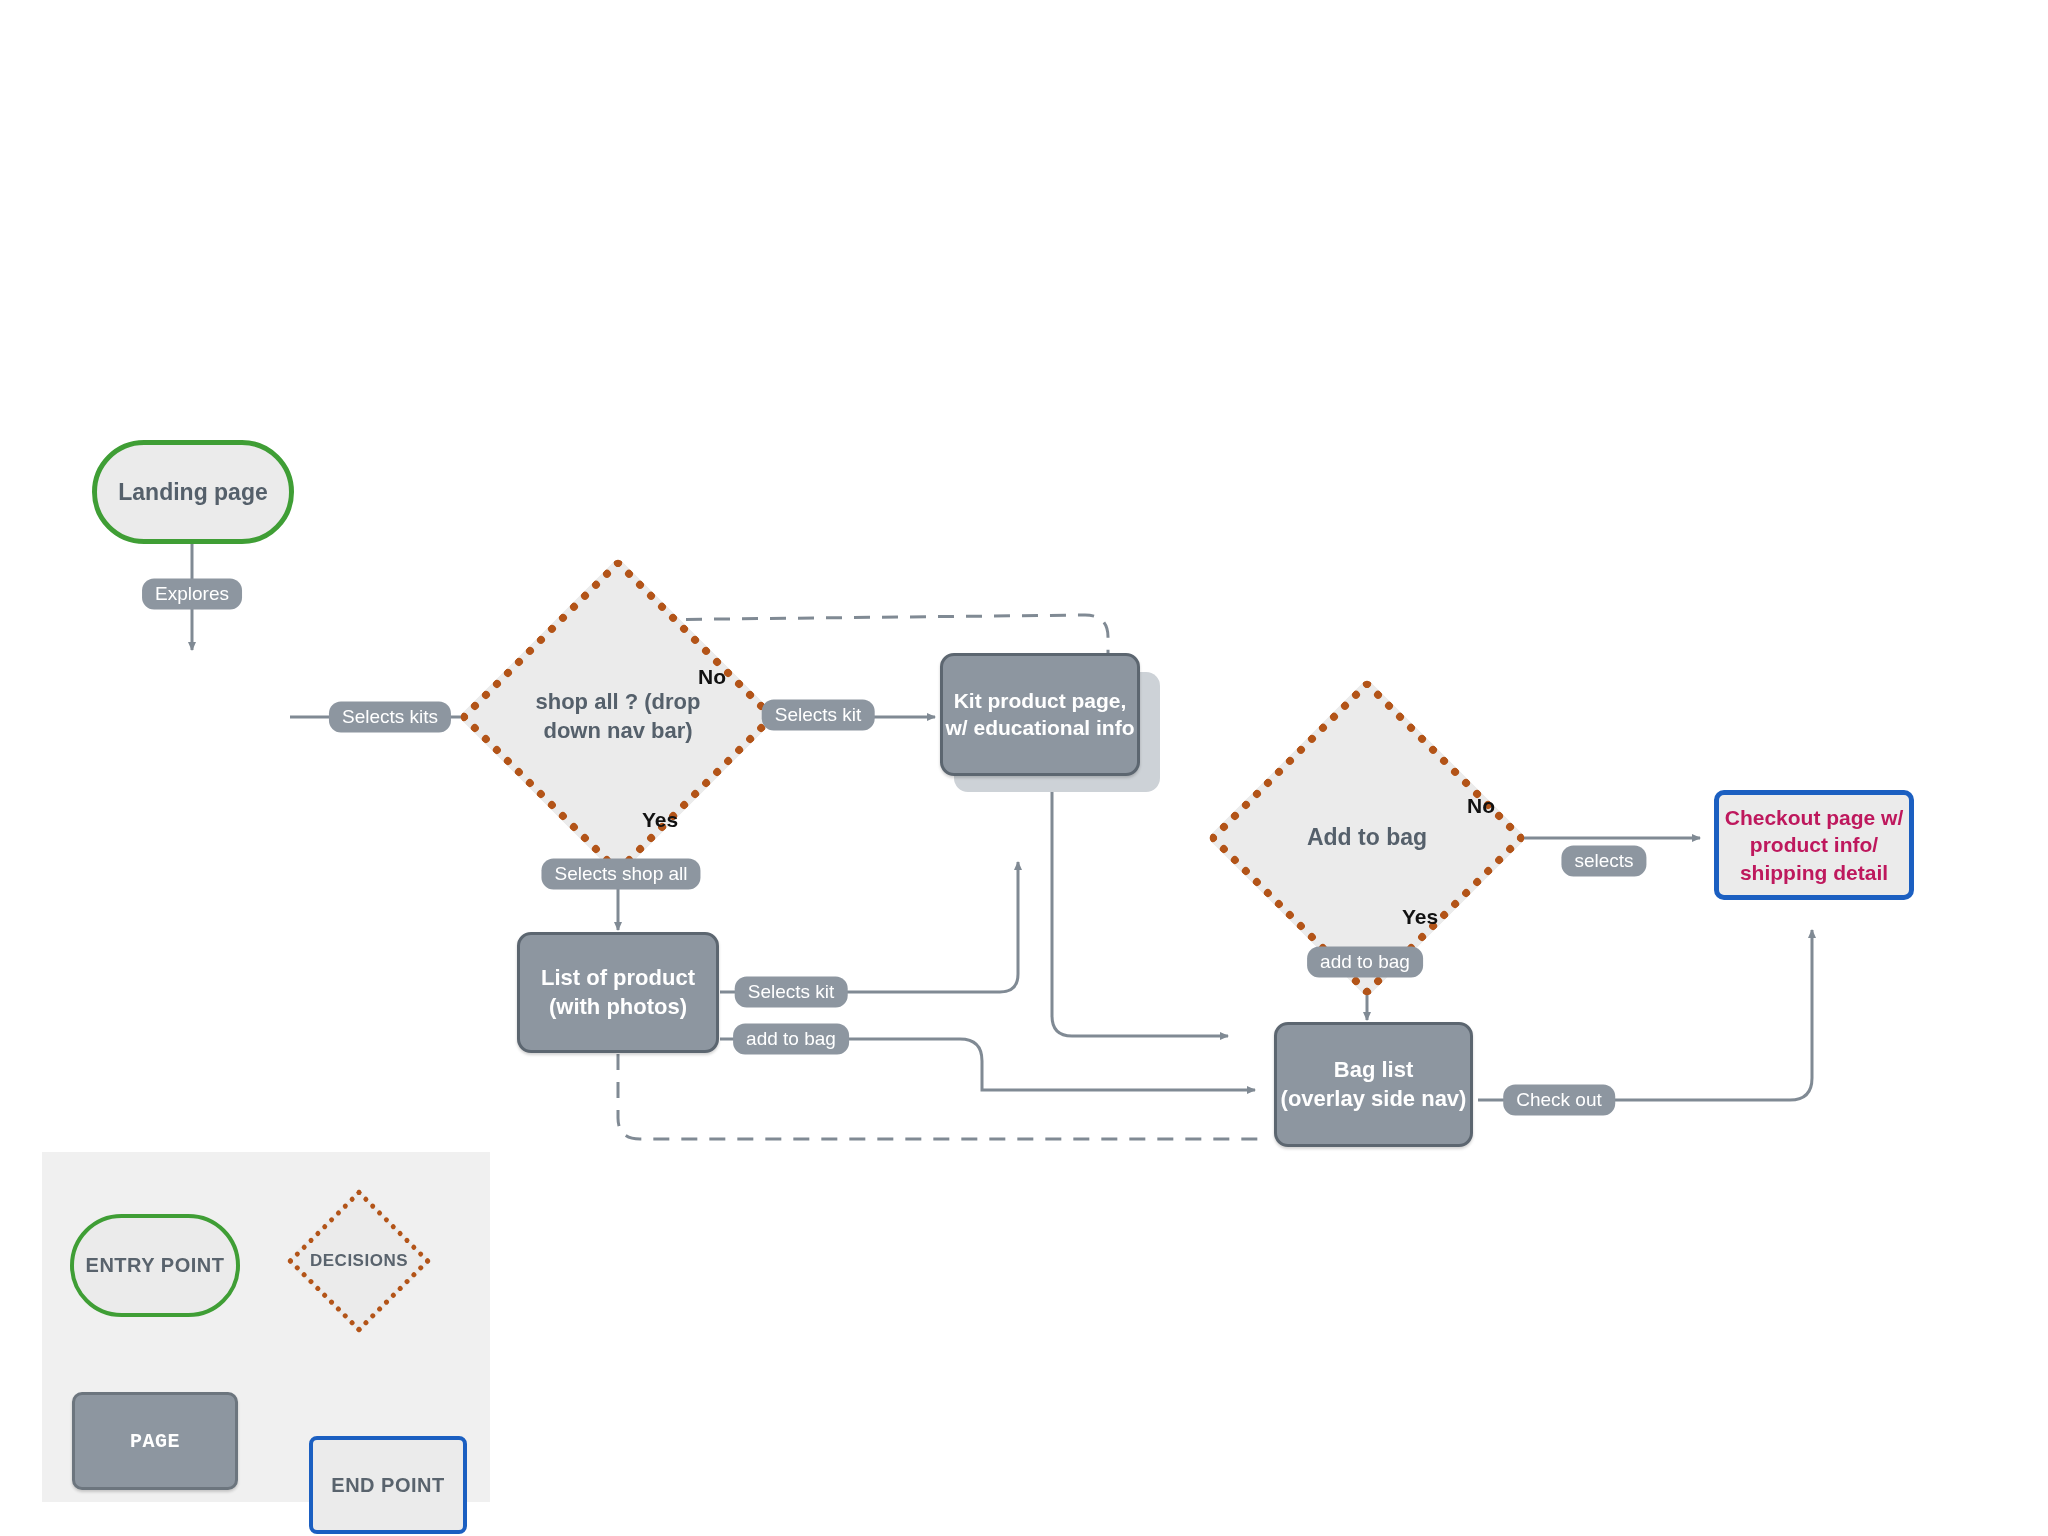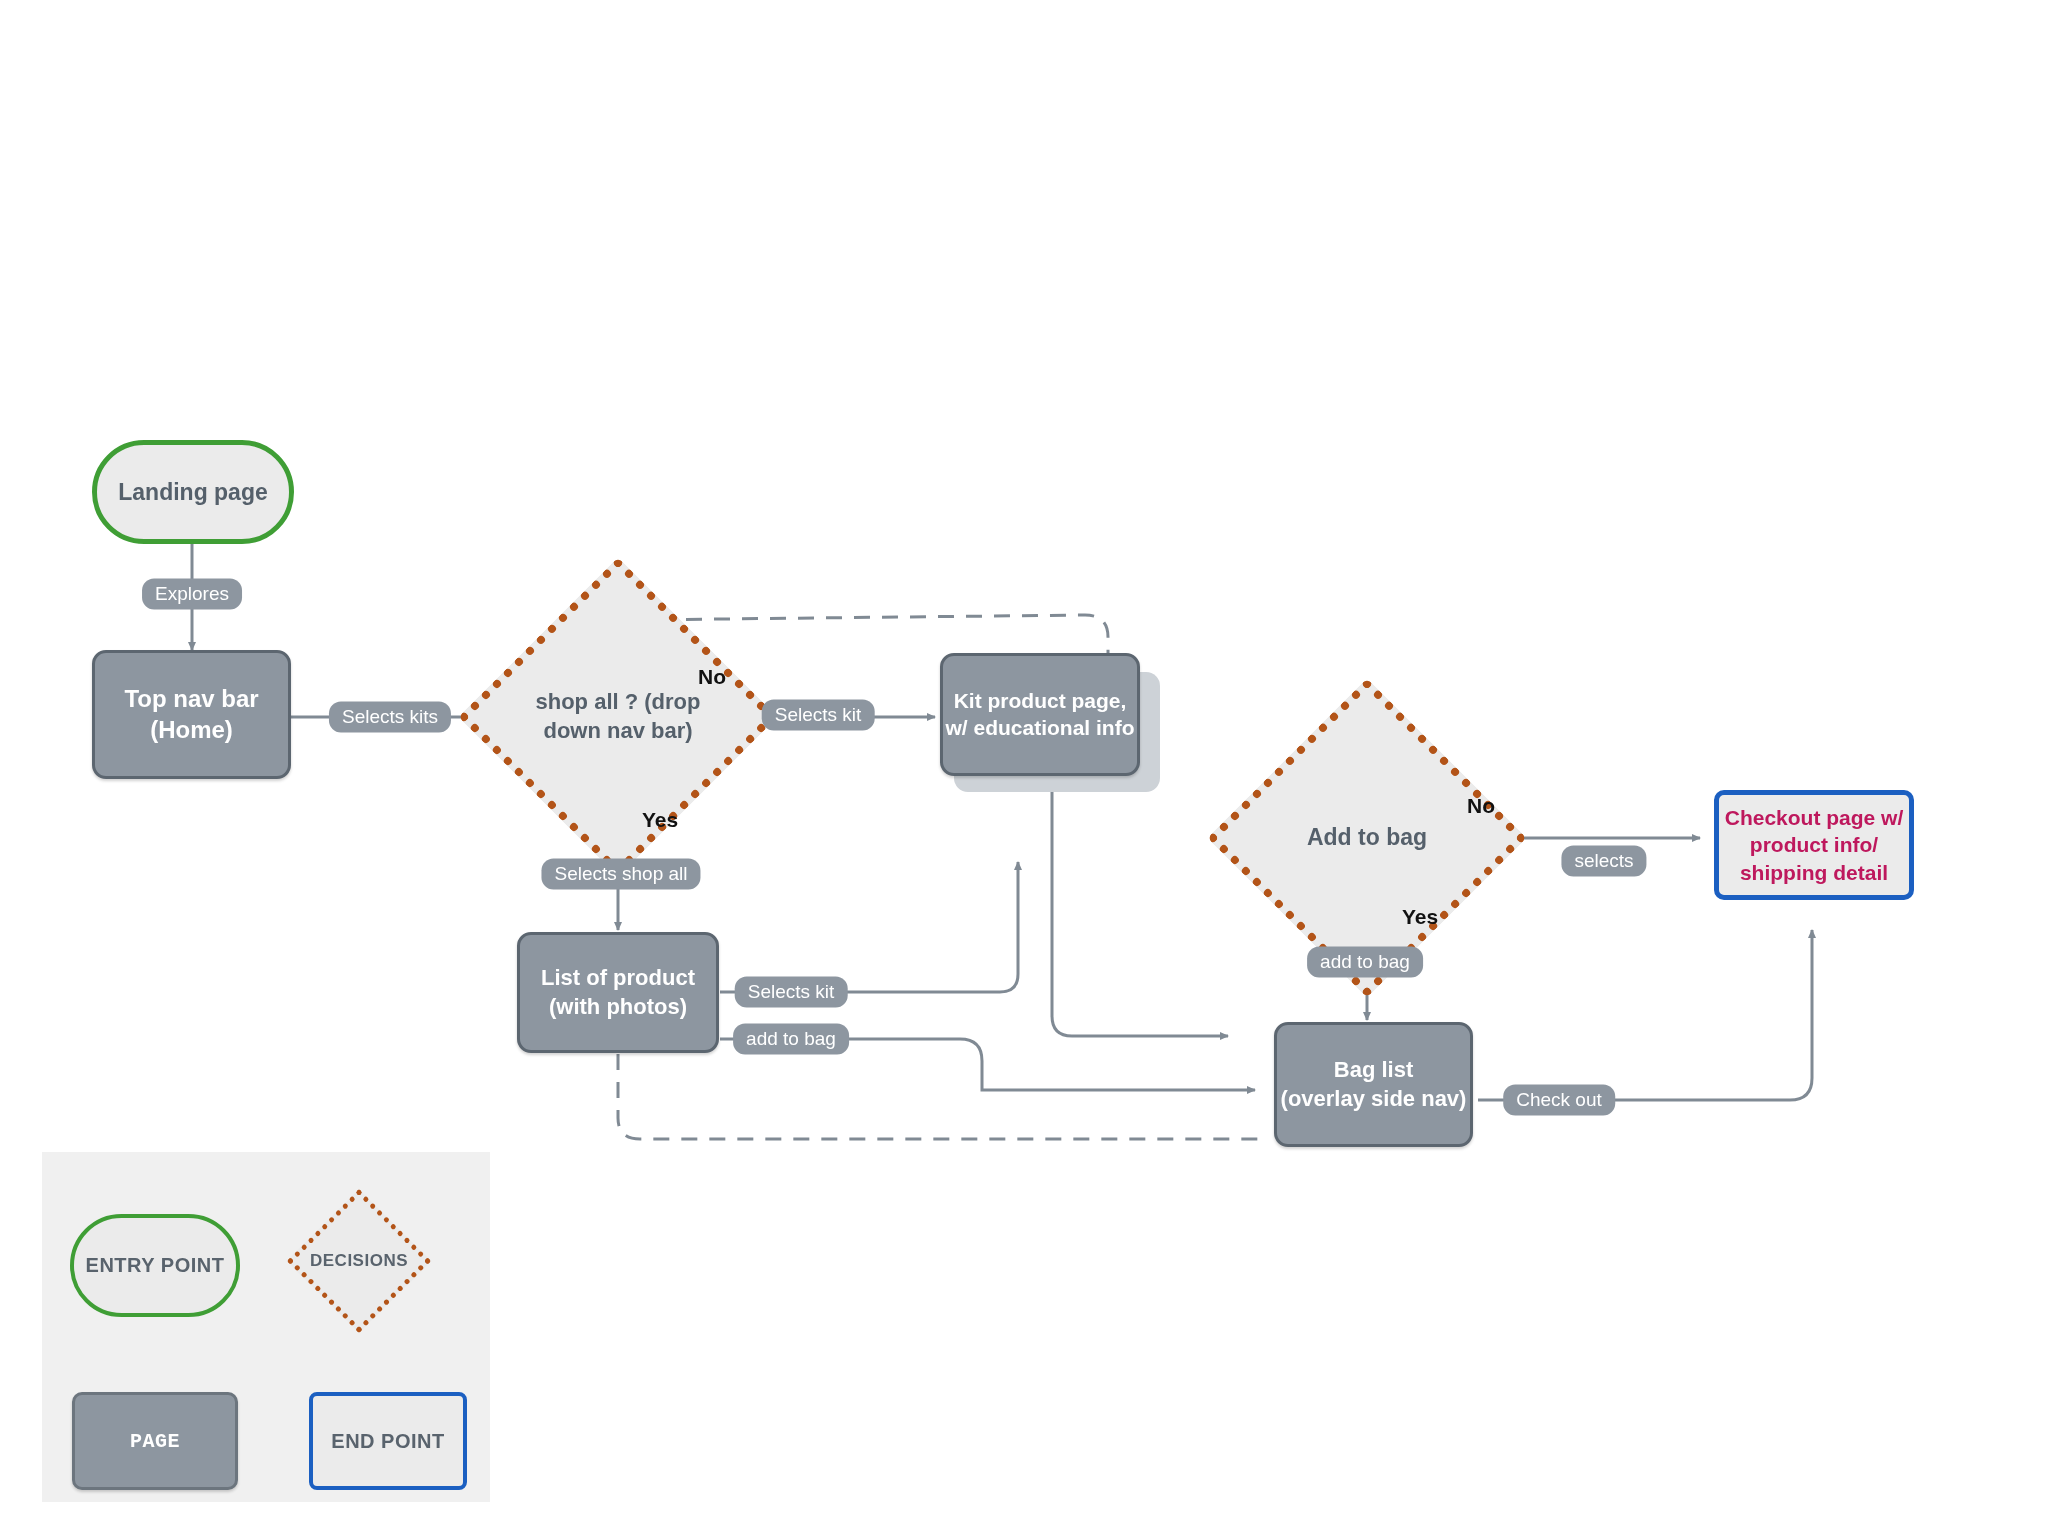--- a/index.html
+++ b/index.html
@@ -50,21 +50,21 @@
   #legend{position:absolute;background:#f0f0f0;box-sizing:border-box;}
   .lg-entry{position:absolute;background:#ebebeb;border:4px solid #3f9e35;
             border-radius:60px;display:flex;align-items:center;justify-content:center;
             color:#59636d;font-weight:bold;letter-spacing:.5px;}
   .lg-page{position:absolute;background:#8d96a0;border:3px solid #6c757e;
            border-radius:10px;display:flex;align-items:center;justify-content:center;
            color:#ffffff;font-weight:bold;letter-spacing:.5px;
            box-shadow:0 2px 3px rgba(0,0,0,.18);font-family:Liberation Mono, monospace;}
   .lg-end{position:absolute;background:#ebebeb;border:4px solid #1b5fc1;
           border-radius:8px;display:flex;align-items:center;justify-content:center;
-          color:#59636d;font-weight:bold;letter-spacing:.5px;}
+          color:#59636d;font-weight:bold;letter-spacing:.5px;margin-top:44px;}
   .lg-dia{position:absolute;}
   .lg-dia .shape{position:absolute;inset:0;background:#ebebeb;
         border:5px dotted #b35418;transform:rotate(45deg);box-sizing:border-box;}
   .lg-dia .dlabel{position:absolute;inset:0;display:flex;align-items:center;
         justify-content:center;color:#59636d;font-weight:bold;font-size:17px;
         letter-spacing:.5px;}
 </style>
 </head>
 <body>
 
@@ -101,24 +101,20 @@
       <path d="M630,620 L1085,615 Q1108,615 1108,637 L1108,655" stroke-dasharray="16 12"></path>
 
       <path d="M618,1054 L618,1118 Q618,1139 640,1139 L1265,1139" stroke-dasharray="16 12"></path>
     </g>
   </svg>
 
   <div class="node entry-box" style="left:92px;top:440px;width:202px;height:104px;font-size:23px;">
     <span>Landing page</span>
   </div>
 
-  <div class="node page-box" style="left:92px;top:650px;width:199px;height:129px;font-size:24px;flex-direction:column;">
-    <span>Top nav bar</span>
-    <span>(Home)</span>
-  </div>
 
   <div class="diamond" style="left:505px;top:604px;width:226px;height:226px;">
     <div class="shape"></div>
     <div class="dlabel" style="font-size:22px;flex-direction:column;">
       <span>shop all ? (drop</span>
       <span>down nav bar)</span>
     </div>
   </div>
 
   <div class="stack-shadow" style="left:954px;top:672px;width:206px;height:120px;"></div>

